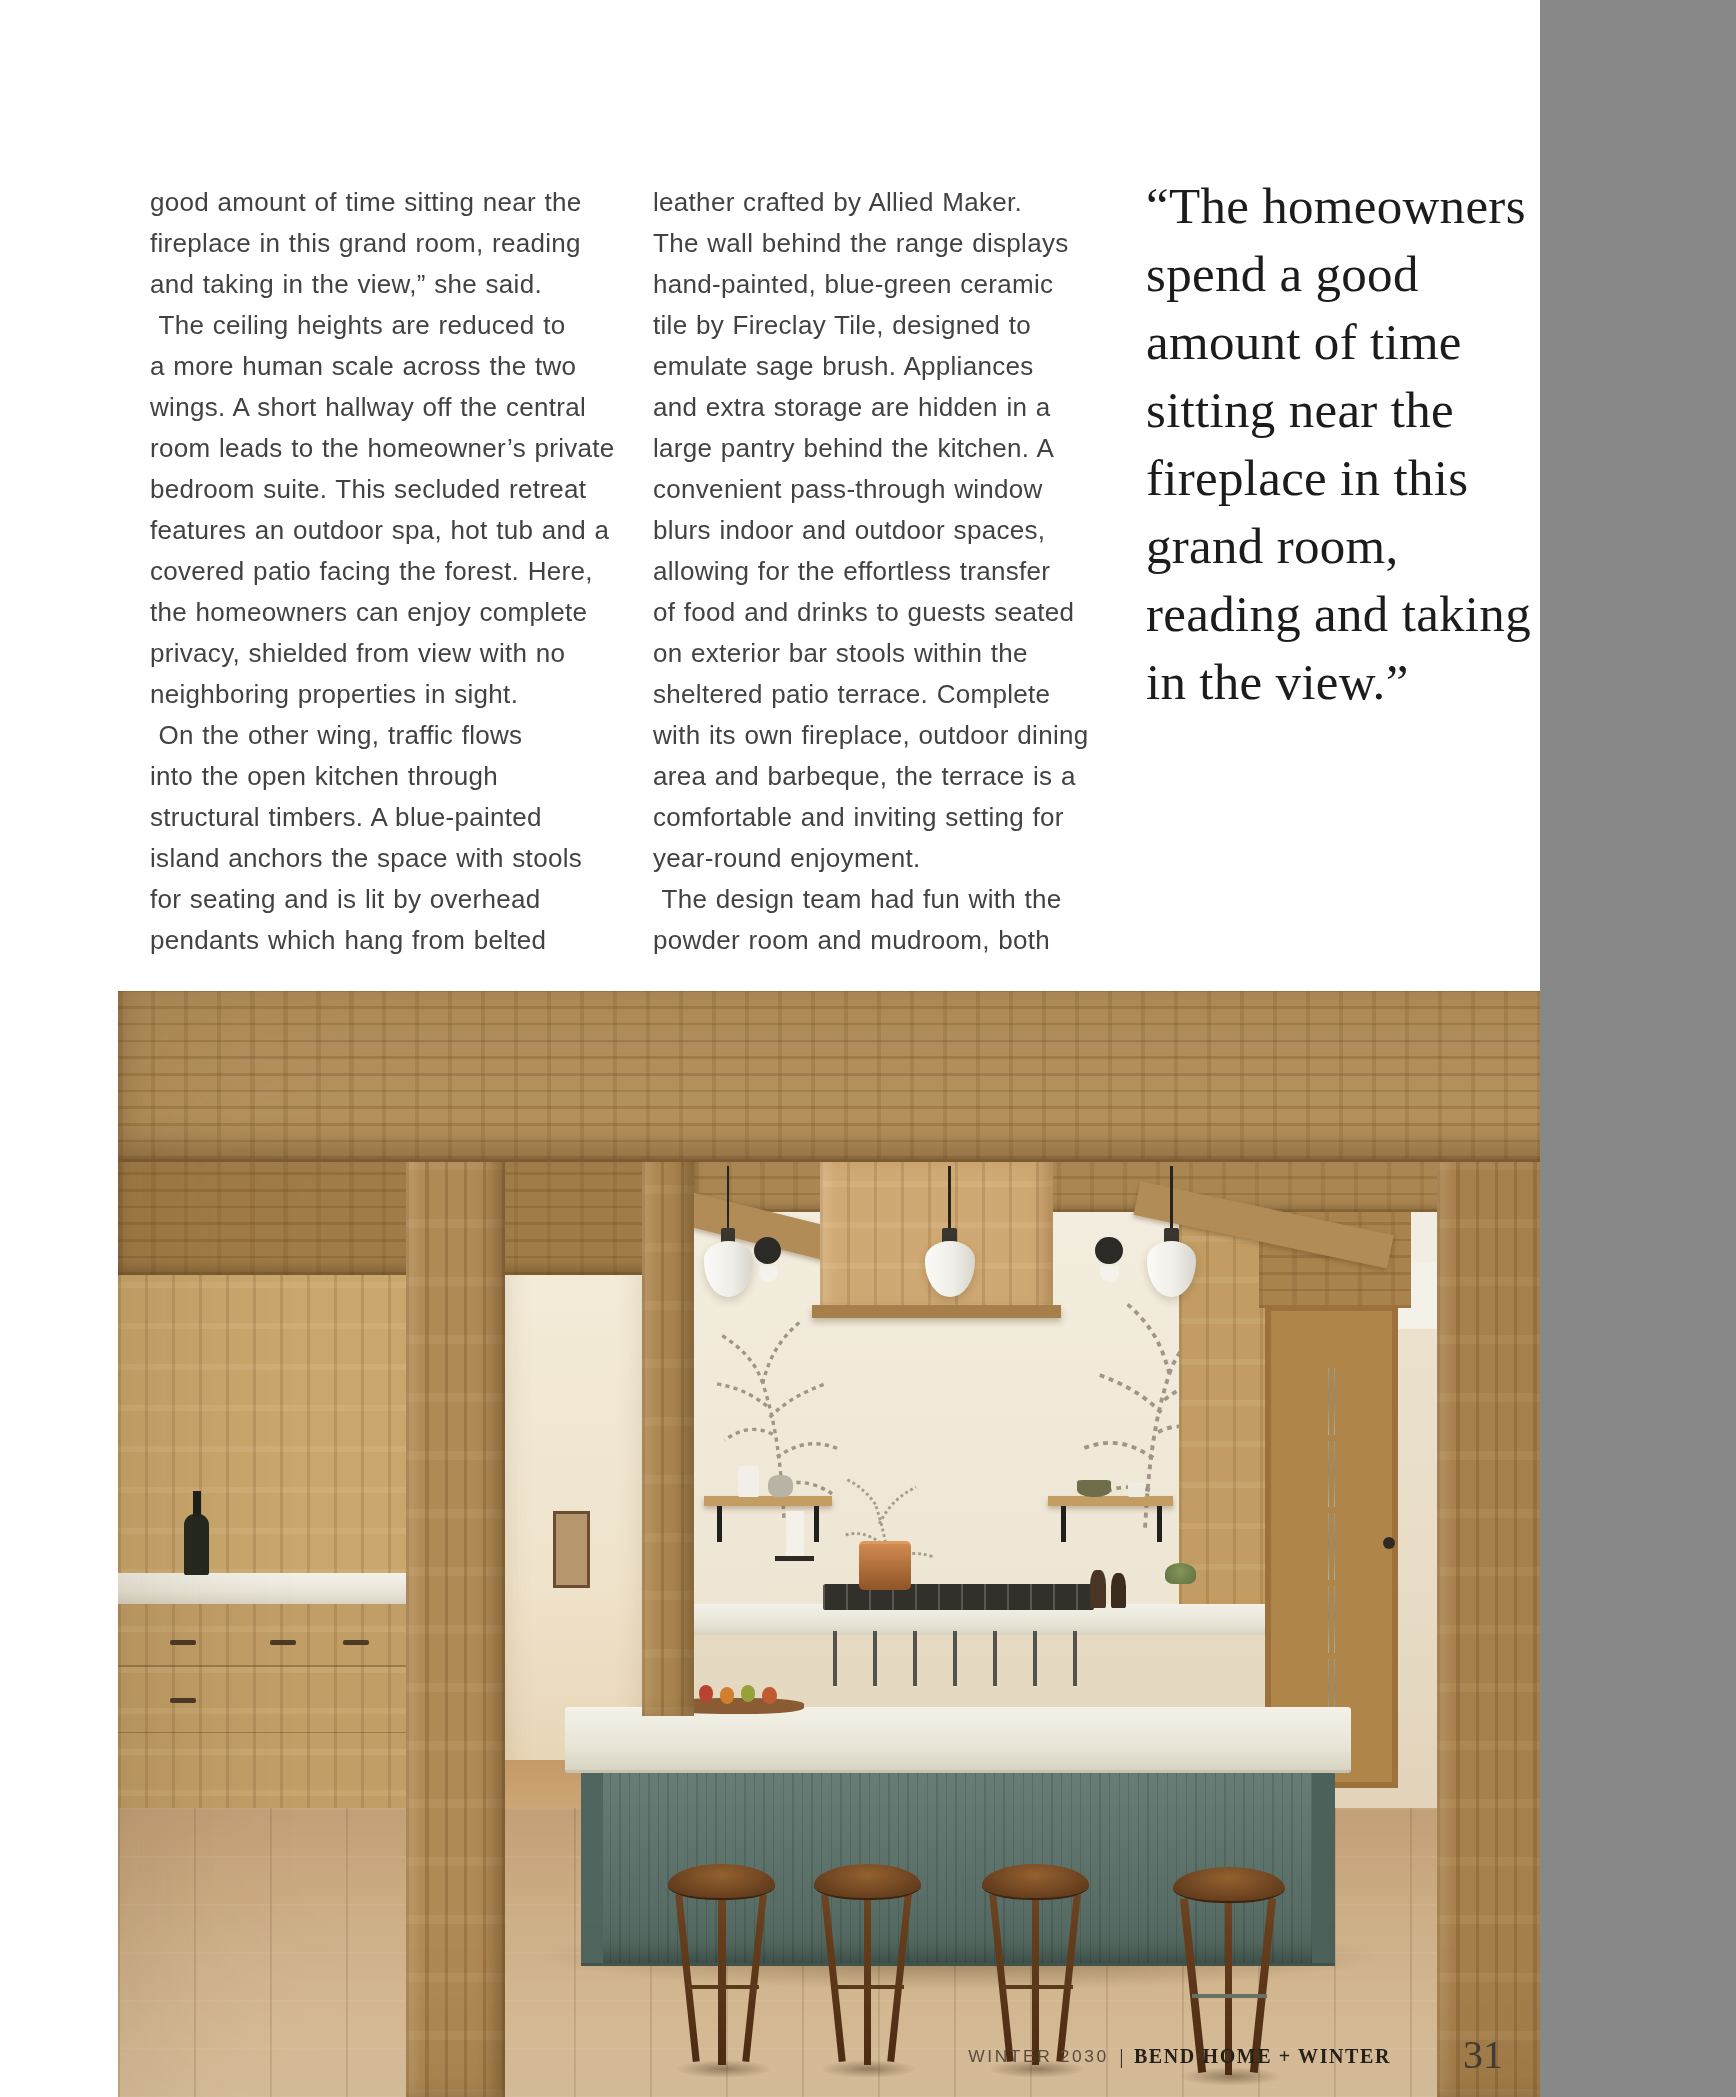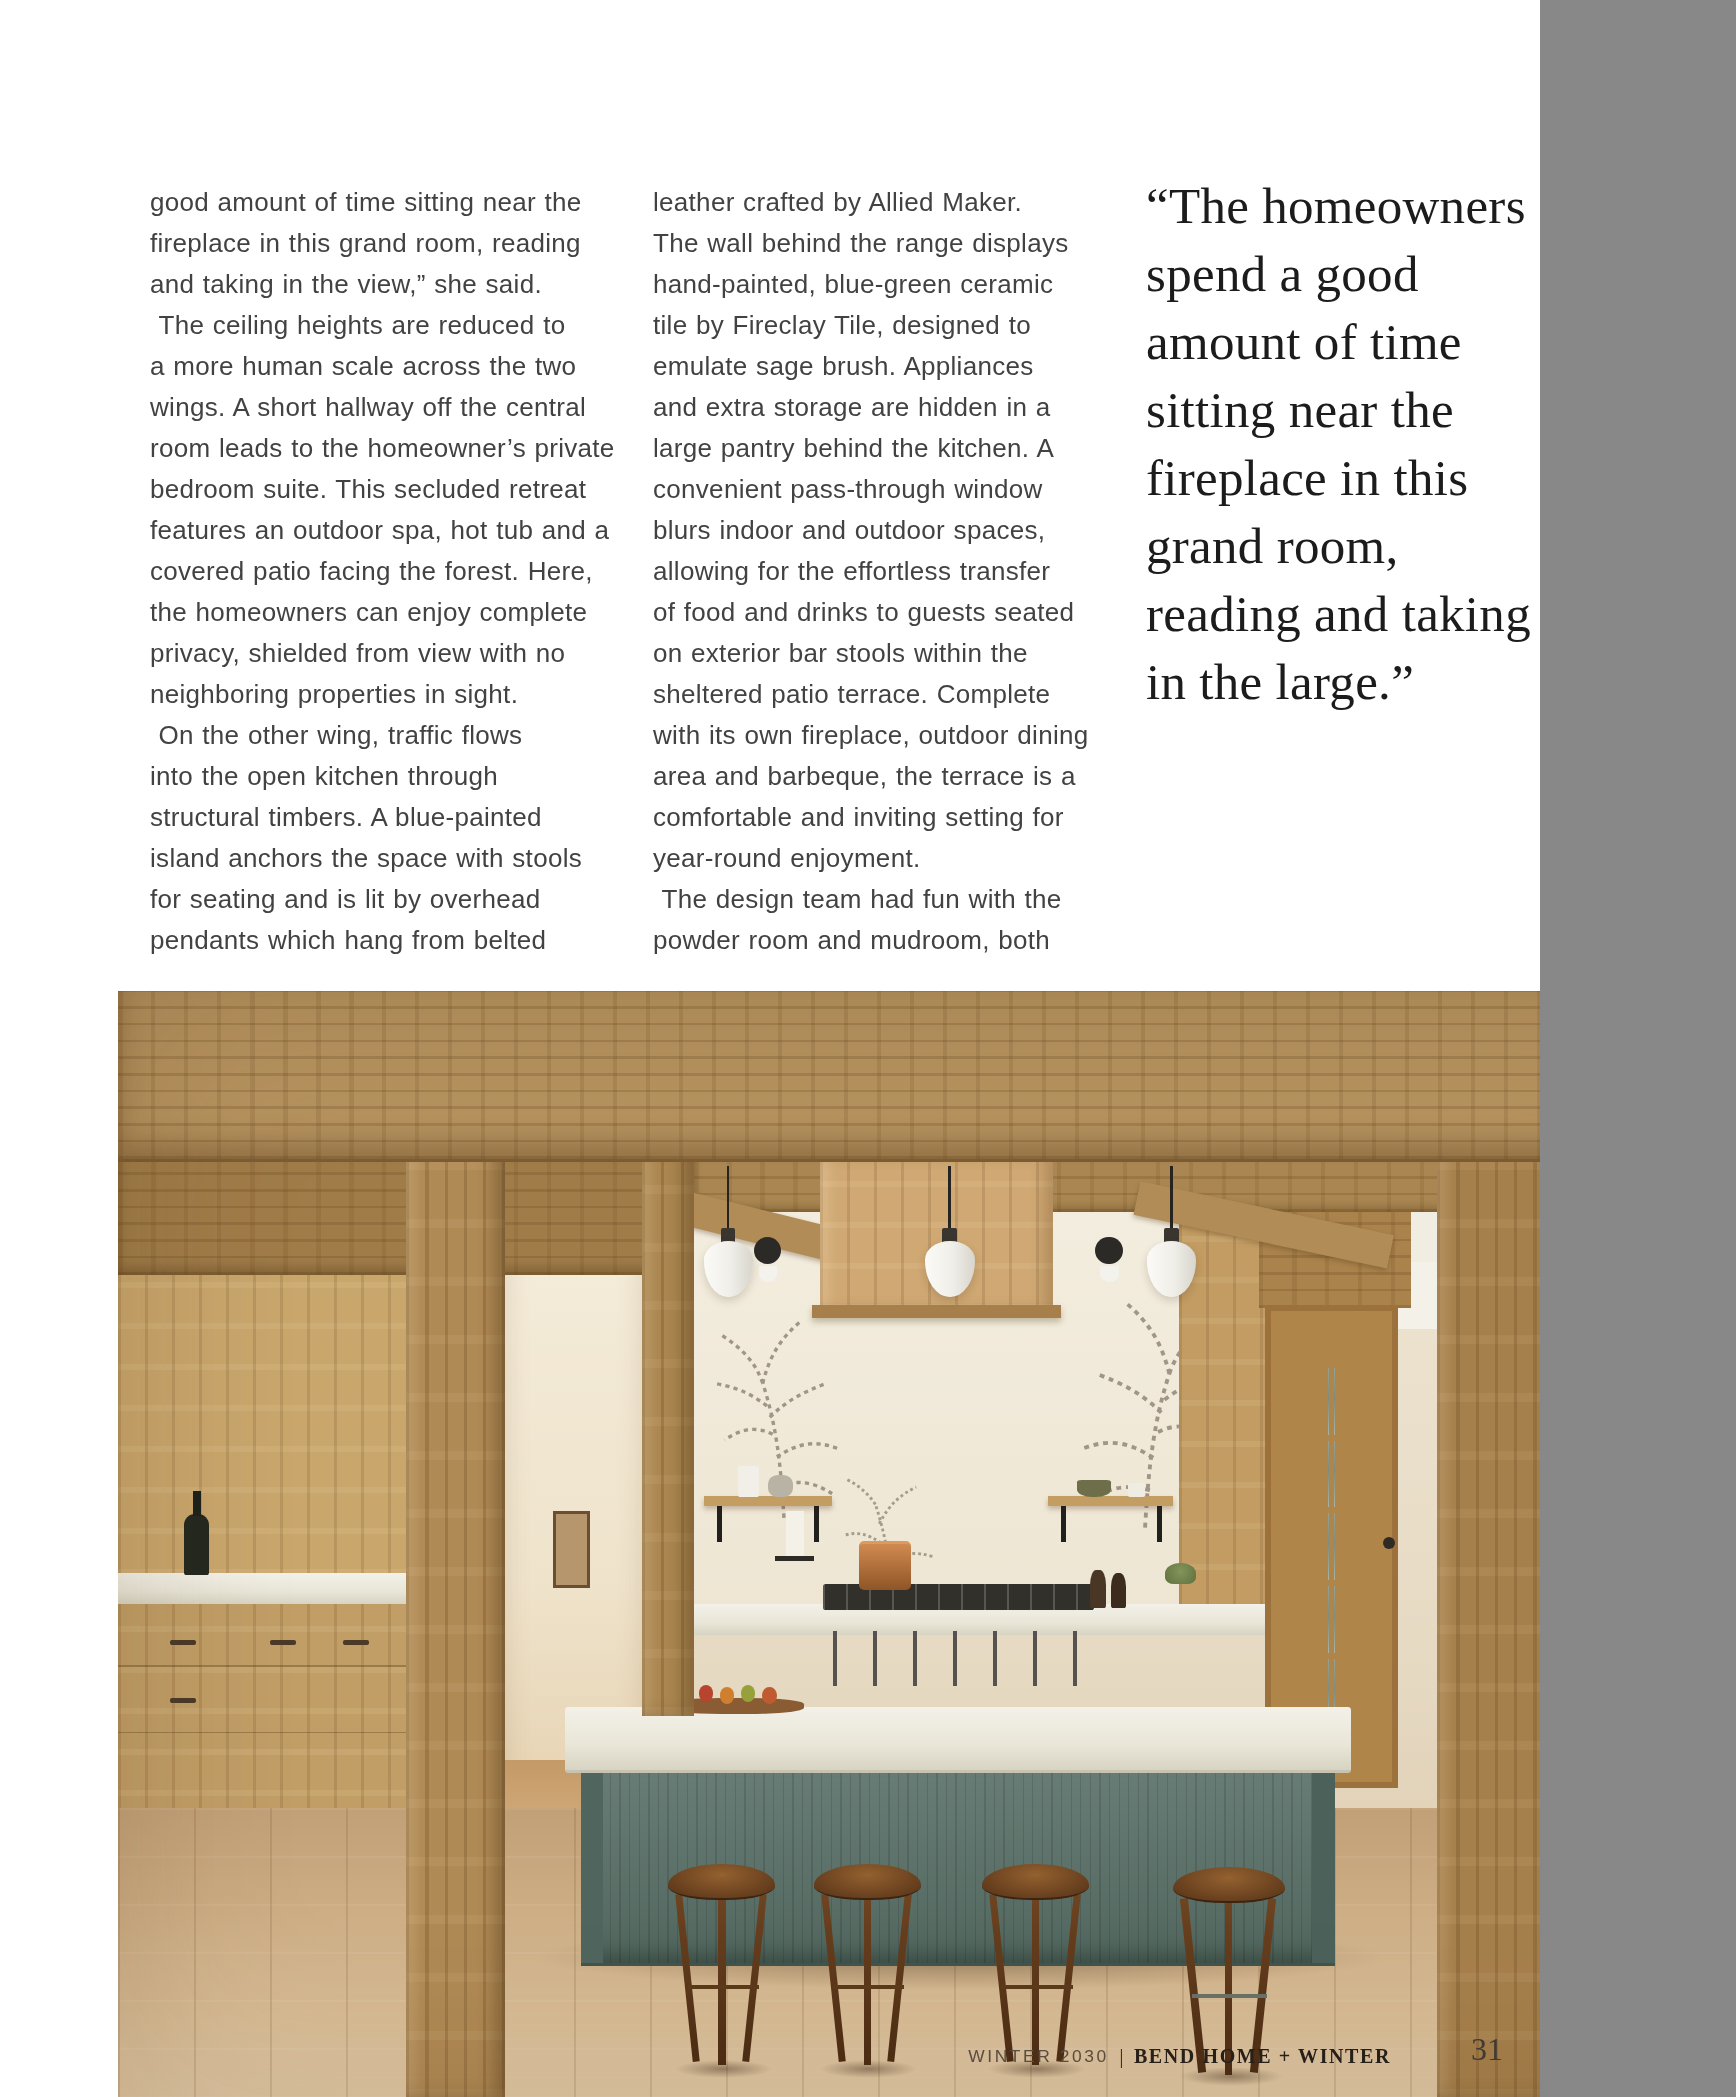--- a/index.html
+++ b/index.html
@@ -41,21 +41,21 @@
         border-bottom:2.6px solid #3d2411;border-radius:50% 50% 46% 46% / 60% 60% 40% 40%;}
   .leg{background:linear-gradient(180deg,#6e4421,#4b2c14);}
   .shadeglow{background:linear-gradient(90deg,#fbfaf7 0%,#efeee8 55%,#d7d5cc 100%);
         border-radius:50% 50% 50% 50% / 34% 34% 66% 66%;box-shadow:0 3.9px 9px rgba(60,40,15,.18);}
   
   #footer-row{position:absolute;top:2043px;right:149px;display:flex;align-items:center;gap:10.3px;z-index:30;}
   #footer-season{font-family:"Liberation Sans",sans-serif;font-size:17.4px;letter-spacing:2.6px;color:#5a4c3f;}
   #footer-sep{font-family:"Liberation Serif",serif;font-size:22px;font-weight:300;color:#3a332b;}
   #footer-mag{font-family:"Liberation Serif",serif;font-size:20px;font-weight:700;letter-spacing:1.6px;color:#272019;}
   #page-num{position:absolute;top:2031px;right:37px;font-family:"Liberation Serif",serif;
-            font-size:32px;font-weight:400;color:#403a34;z-index:30;}
+            font-size:40px;font-weight:400;color:#403a34;z-index:30;}
   svg.twig{position:absolute;opacity:.8;}
 </style>
 </head>
 <body>
 
 <div id="page">
 
   <div class="bodycol" style="left:150px;top:182px;width:495px;">good amount of time sitting near the
 fireplace in this grand room, reading
 and taking in the view,” she said.
@@ -94,21 +94,21 @@
 year-round enjoyment.
  The design team had fun with the
 powder room and mudroom, both</div>
   <div class="pullquote" style="left:1146px;top:172px;width:566px;">“The homeowners
 spend a good
 amount of time
 sitting near the
 fireplace in this
 grand room,
 reading and taking
-in the large.”</div>
+in the view.”</div>
 
   <div id="photo">
 
     <div class="abs" style="left:33%;top:18.5%;width:49%;height:12%;background:#f4f1e9;z-index:1;"></div>
     <div class="abs" style="left:79%;top:18.5%;width:21%;height:6%;background:#f1ede2;z-index:1;"></div>
 
     <div class="abs" style="left:23.9%;top:15%;width:8.5%;height:59%;z-index:2;background:linear-gradient(180deg,#f5eedd 0%,#efe3cb 65%,#e6d2b1 100%);box-shadow:inset 0 0 26px rgba(120,90,50,.18);"></div>
     <div class="abs" style="left:26.2%;top:21.5%;width:3.6%;height:1.1%;background:#fbf8ee;border-radius:40%;box-shadow:0 0 16.7px 6.4px rgba(255,248,225,.8);z-index:2;"></div>
     <div class="abs" style="left:26.9%;top:47%;width:1.9%;height:6.4%;background:#b5966d;border:3.2px solid #6b4e32;z-index:2;"></div>
     <div class="abs" style="left:23.9%;top:69.5%;width:8.5%;height:5%;background:linear-gradient(180deg,#c49a66,#cfa878);z-index:2;"></div>

